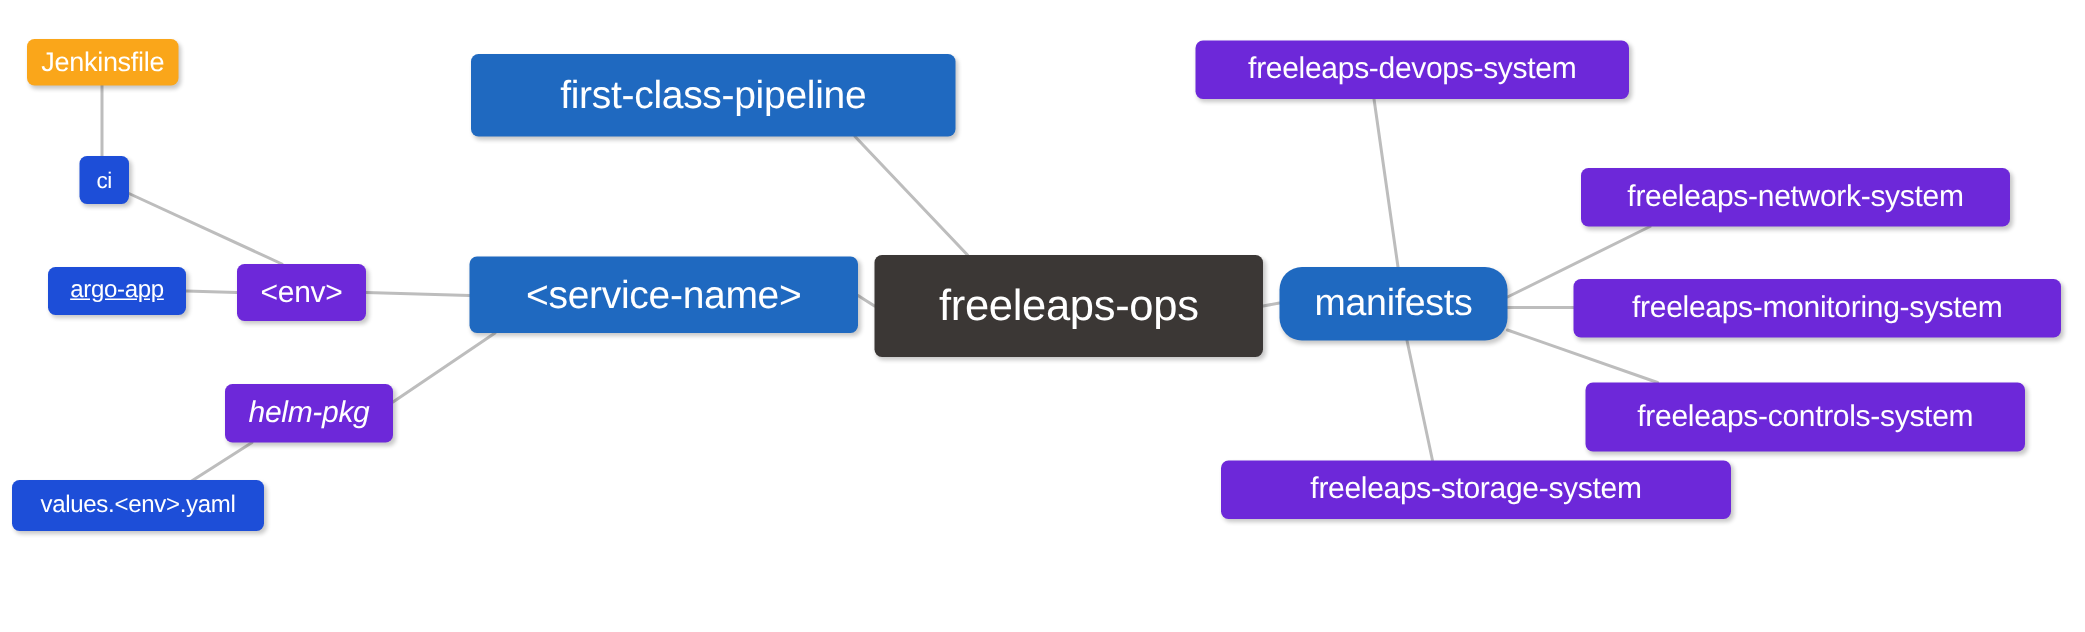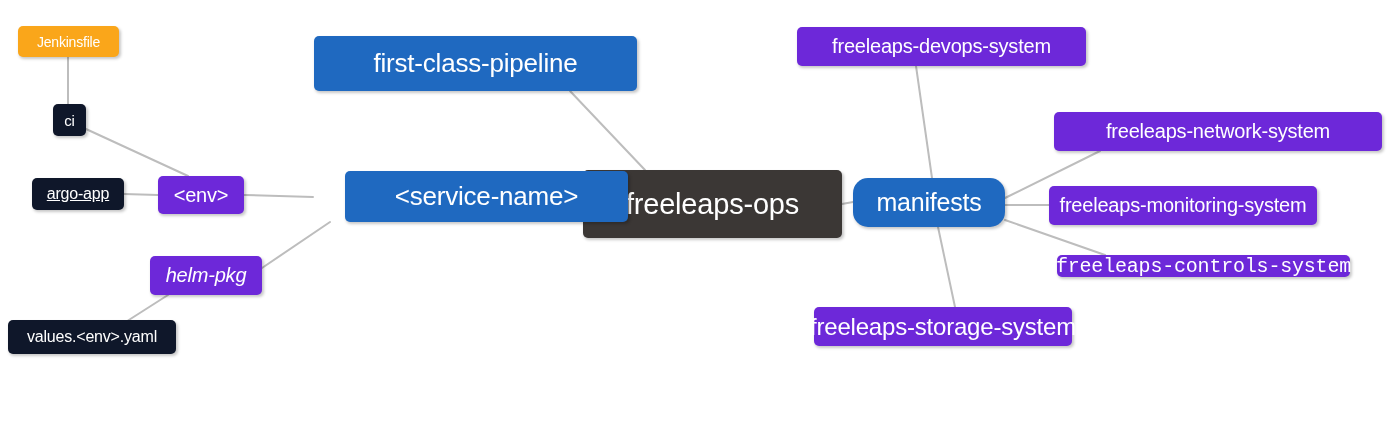--- a/index.html
+++ b/index.html
@@ -34,21 +34,21 @@
     border-radius: 5px;
     white-space: nowrap;
     letter-spacing: -0.2px;
     box-shadow: 1.5px 2px 3px rgba(0,0,0,0.22);
     z-index: 2;
   }
   .n-root   { background: #3b3735; text-align: center; }
   .n-blue   { background: #1f69c0; }
   .n-green  { background: #6d28d9; }
   .n-orange { background: #faa61a; }
-  .n-red    { background: #0f172a; }
+  .n-red    { background: #1d4ed8; }
 </style>
 </head>
 <body>
 
 <div id="canvas">
   <svg id="edges" viewBox="0 0 1390 421" xmlns="http://www.w3.org/2000/svg">
       <line x1="583" y1="204" x2="572" y2="197" stroke="#bdbdbd" stroke-width="2" stroke-linecap="round"></line>
       <line x1="645" y1="170" x2="570" y2="91" stroke="#bdbdbd" stroke-width="2" stroke-linecap="round"></line>
       <line x1="842" y1="204" x2="853" y2="202" stroke="#bdbdbd" stroke-width="2" stroke-linecap="round"></line>
       <line x1="313" y1="197" x2="244" y2="195" stroke="#bdbdbd" stroke-width="2" stroke-linecap="round"></line>
@@ -59,55 +59,55 @@
       <line x1="168" y1="295" x2="110" y2="332" stroke="#bdbdbd" stroke-width="2" stroke-linecap="round"></line>
       <line x1="932" y1="178" x2="916" y2="66" stroke="#bdbdbd" stroke-width="2" stroke-linecap="round"></line>
       <line x1="1005" y1="198" x2="1100" y2="151" stroke="#bdbdbd" stroke-width="2" stroke-linecap="round"></line>
       <line x1="1005" y1="205" x2="1049" y2="205" stroke="#bdbdbd" stroke-width="2" stroke-linecap="round"></line>
       <line x1="1005" y1="220" x2="1105" y2="255" stroke="#bdbdbd" stroke-width="2" stroke-linecap="round"></line>
       <line x1="938" y1="227" x2="955" y2="307" stroke="#bdbdbd" stroke-width="2" stroke-linecap="round"></line>
     </svg>
 <div class="node n-root" style="left: 583px; top: 170px; width: 259px; height: 68px; font-size: 29px;">
       <span>freeleaps-ops</span>
     </div>
-    <div class="node n-blue" style="left: 313px; top: 171px; width: 283px; height: 51px; font-size: 26px; margin-left: 32px;">
+    <div class="node n-blue" style="left: 313px; top: 171px; width: 259px; height: 51px; font-size: 26px;">
       <span>&lt;service-name&gt;</span>
     </div>
     <div class="node n-blue" style="left: 314px; top: 36px; width: 323px; height: 55px; font-size: 26px;">
       <span>first-class-pipeline</span>
     </div>
     <div class="node n-blue" style="left: 853px; top: 178px; width: 152px; height: 49px; font-size: 25px; border-radius: 15px;">
       <span>manifests</span>
     </div>
     <div class="node n-green" style="left: 158px; top: 176px; width: 86px; height: 38px; font-size: 20px;">
       <span>&lt;env&gt;</span>
     </div>
     <div class="node n-red" style="left: 53px; top: 104px; width: 33px; height: 32px; font-size: 15px;">
       <span>ci</span>
     </div>
-    <div class="node n-orange" style="left: 18px; top: 26px; width: 101px; height: 31px; font-size: 14px;">
+    <div class="node n-orange" style="left: 18px; top: 26px; width: 101px; height: 31px; font-size: 18px;">
       <span>Jenkinsfile</span>
     </div>
     <div class="node n-red" style="left: 32px; top: 178px; width: 92px; height: 32px; font-size: 16px; text-decoration: underline;">
       <span>argo-app</span>
     </div>
     <div class="node n-green" style="left: 150px; top: 256px; width: 112px; height: 39px; font-size: 20px; font-style: italic;">
       <span>helm-pkg</span>
     </div>
     <div class="node n-red" style="left: 8px; top: 320px; width: 168px; height: 34px; font-size: 16px;">
       <span>values.&lt;env&gt;.yaml</span>
     </div>
     <div class="node n-green" style="left: 797px; top: 27px; width: 289px; height: 39px; font-size: 20px;">
       <span>freeleaps-devops-system</span>
     </div>
-    <div class="node n-green" style="left: 1054px; top: 112px; width: 328px; height: 39px; font-size: 20px; text-align: center;">
+    <div class="node n-green" style="left: 1054px; top: 112px; width: 286px; height: 39px; font-size: 20px; text-align: center;">
       <span>freeleaps-network-system</span>
     </div>
-    <div class="node n-green" style="left: 1049px; top: 186px; width: 268px; height: 39px; font-size: 20px;">
+    <div class="node n-green" style="left: 1049px; top: 186px; width: 325px; height: 39px; font-size: 20px;">
       <span>freeleaps-monitoring-system</span>
     </div>
-    <div class="node n-green" style="left: 1057px; top: 255px; width: 293px; height: 22px; font-size: 20px; font-family: Liberation Mono, monospace;">
+    <div class="node n-green" style="left: 1057px; top: 255px; width: 293px; height: 46px; font-size: 20px;">
       <span>freeleaps-controls-system</span>
     </div>
-    <div class="node n-green" style="left: 814px; top: 307px; width: 258px; height: 39px; font-size: 24px;">
+    <div class="node n-green" style="left: 814px; top: 307px; width: 340px; height: 39px; font-size: 20px;">
       <span>freeleaps-storage-system</span>
     </div>
   </div>
 
 </body></html>

